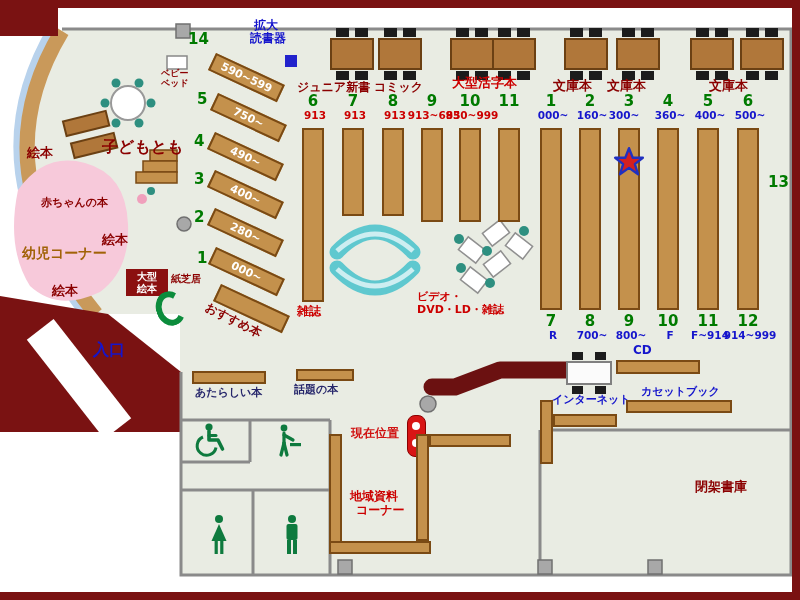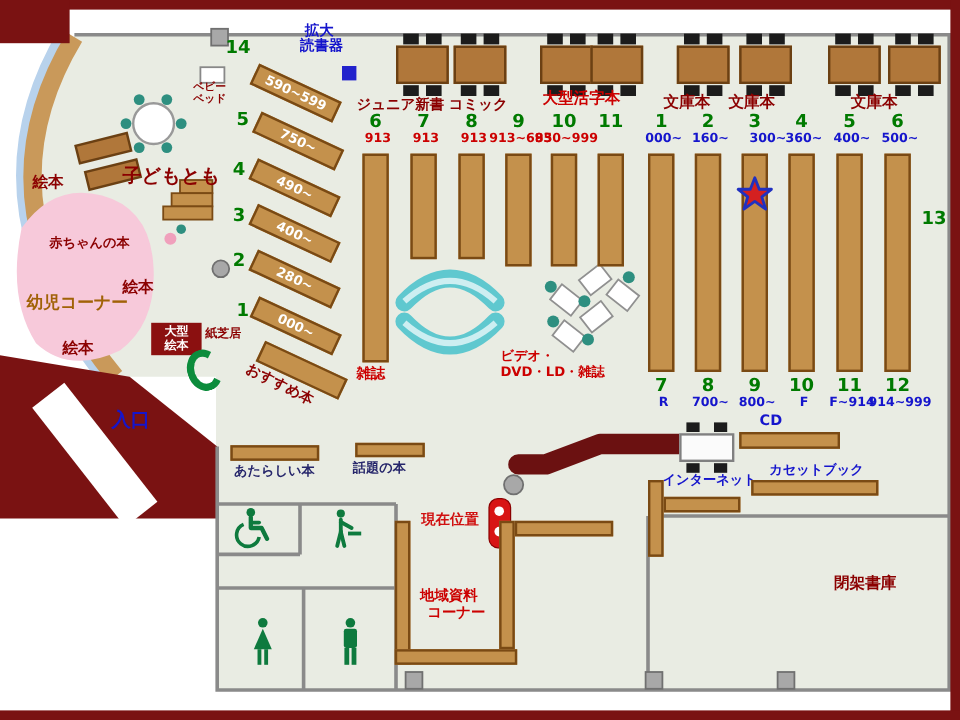--- a/index.html
+++ b/index.html
@@ -210,21 +210,21 @@
   <div class="lbl red" style="left:417px;top:304px;font-size:11px">DVD・LD・雑誌</div>
 
   <div class="num" style="left:529px;top:92px">1</div>
   <div class="num" style="left:568px;top:92px">2</div>
   <div class="num" style="left:607px;top:92px">3</div>
   <div class="num" style="left:646px;top:92px">4</div>
   <div class="num" style="left:686px;top:92px">5</div>
   <div class="num" style="left:726px;top:92px">6</div>
   <div class="rng blue" style="left:525px;top:109px">000~</div>
   <div class="rng blue" style="left:564px;top:109px">160~</div>
-  <div class="rng blue" style="left:612px;top:109px">300~</div>
+  <div class="rng blue" style="left:596px;top:109px">300~</div>
   <div class="rng blue" style="left:642px;top:109px">360~</div>
   <div class="rng blue" style="left:682px;top:109px">400~</div>
   <div class="rng blue" style="left:722px;top:109px">500~</div>
   <div class="vshelf" style="left:540px;top:128px;height:182px"></div>
   <div class="vshelf" style="left:579px;top:128px;height:182px"></div>
   <div class="vshelf" style="left:618px;top:128px;height:182px"></div>
   <div class="vshelf" style="left:657px;top:128px;height:182px"></div>
   <div class="vshelf" style="left:697px;top:128px;height:182px"></div>
   <div class="vshelf" style="left:737px;top:128px;height:182px"></div>
   <div class="num" style="left:529px;top:312px">7</div>

